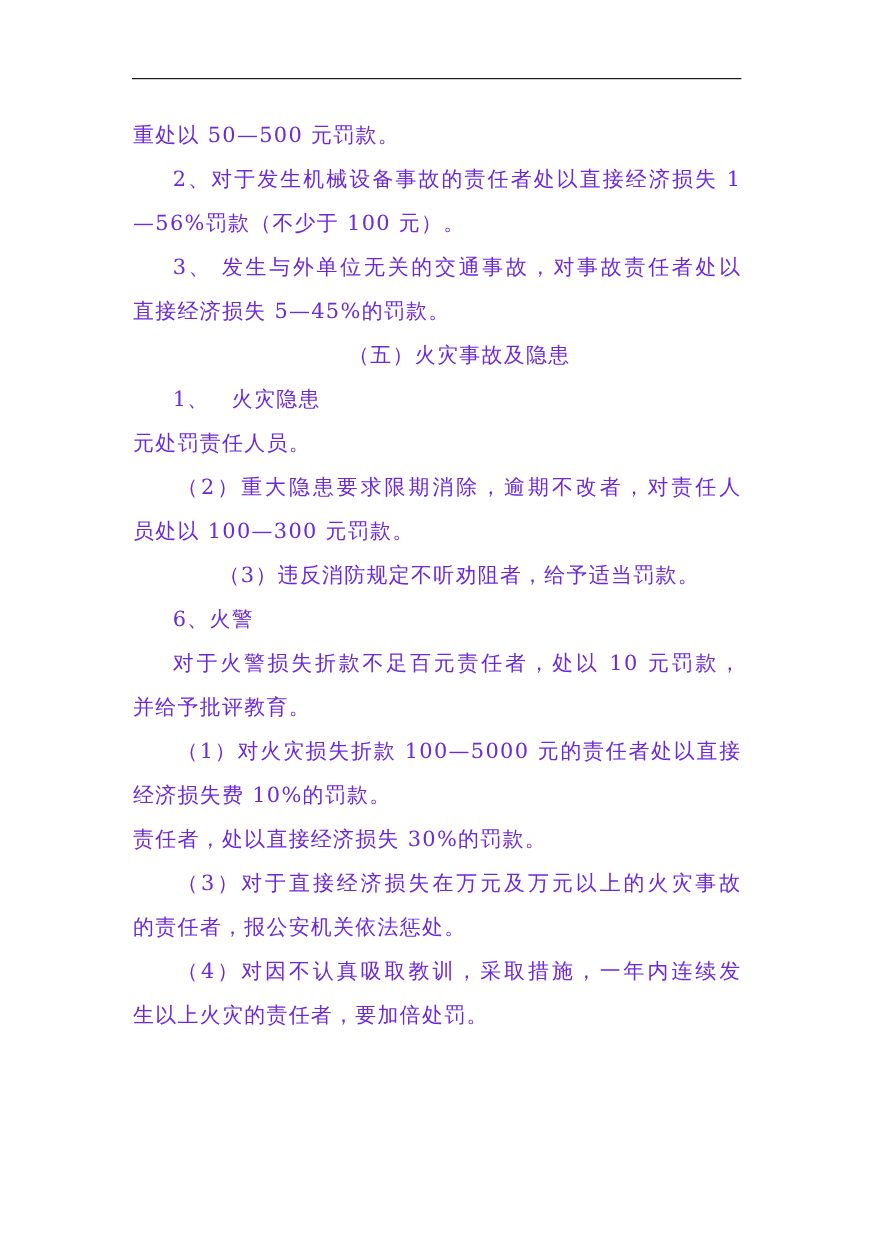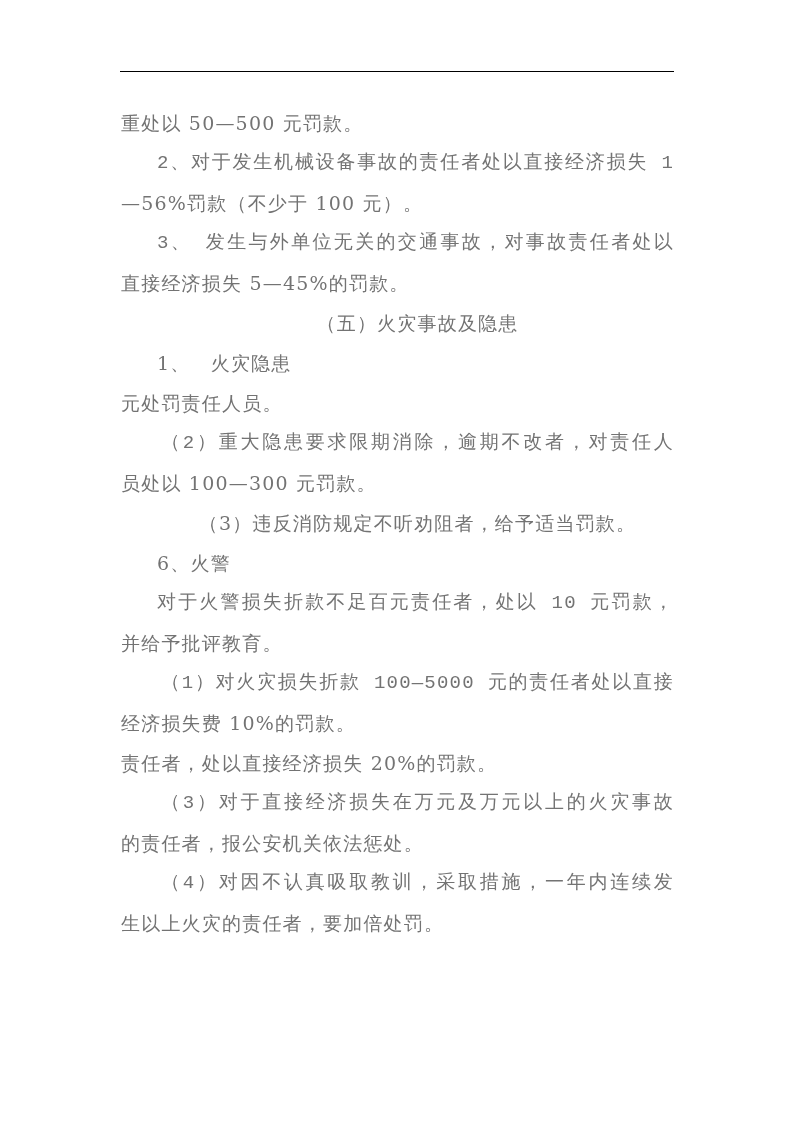--- a/index.html
+++ b/index.html
@@ -3,27 +3,27 @@
 <meta charset="utf-8">
 <style>
   html, body { margin: 0; padding: 0; background: #ffffff; }
   body { width: 793px; height: 1122px; position: relative; overflow: hidden; }
   .page { position: absolute; left: 0; top: 0; width: 793px; height: 1122px; background: #fff; }
   .header-rule { position: absolute; left: 120px; top: 71px; width: 554px; height: 0; border-top: 1.3px solid #000; }
   .body-text { position: absolute; left: 121px; top: 103px; width: 553px; }
   .line {
     height: 40px; line-height: 40px;
     font-family: "DejaVu Serif", "Liberation Serif", serif;
-    font-size: 19px; color: #737373;
+    font-size: 19px; color: #6d28d9;
     white-space: nowrap; overflow: hidden;
     letter-spacing: 1.2px;
   }
   .indent2 { padding-left: 40px; text-align: center; }
   .indent2b { padding-left: 36px; }
-  .justify { text-align-last: justify; text-align: justify; font-family: Liberation Mono, monospace; }
+  .justify { text-align-last: justify; text-align: justify; }
 </style>
 </head>
 <body>
 
 <div class="page">
   <div class="header-rule"></div>
   <div class="body-text" id="body-text">
       <div class="line">重处以 50—500 元罚款。</div>
       <div class="line indent2b justify">2、对于发生机械设备事故的责任者处以直接经济损失 1</div>
       <div class="line">—56%罚款（不少于 100 元）。</div>
@@ -33,19 +33,19 @@
       <div class="line indent2b">1、　火灾隐患</div>
       <div class="line">元处罚责任人员。</div>
       <div class="line indent2 justify">（2）重大隐患要求限期消除，逾期不改者，对责任人</div>
       <div class="line">员处以 100—300 元罚款。</div>
       <div class="line indent2">（3）违反消防规定不听劝阻者，给予适当罚款。</div>
       <div class="line indent2b">6、火警</div>
       <div class="line indent2b justify">对于火警损失折款不足百元责任者，处以 10 元罚款，</div>
       <div class="line">并给予批评教育。</div>
       <div class="line indent2 justify">（1）对火灾损失折款 100—5000 元的责任者处以直接</div>
       <div class="line">经济损失费 10%的罚款。</div>
-      <div class="line">责任者，处以直接经济损失 20%的罚款。</div>
+      <div class="line">责任者，处以直接经济损失 30%的罚款。</div>
       <div class="line indent2 justify">（3）对于直接经济损失在万元及万元以上的火灾事故</div>
       <div class="line">的责任者，报公安机关依法惩处。</div>
       <div class="line indent2 justify">（4）对因不认真吸取教训，采取措施，一年内连续发</div>
       <div class="line">生以上火灾的责任者，要加倍处罚。</div>
     </div>
 </div>
 
 </body></html>

